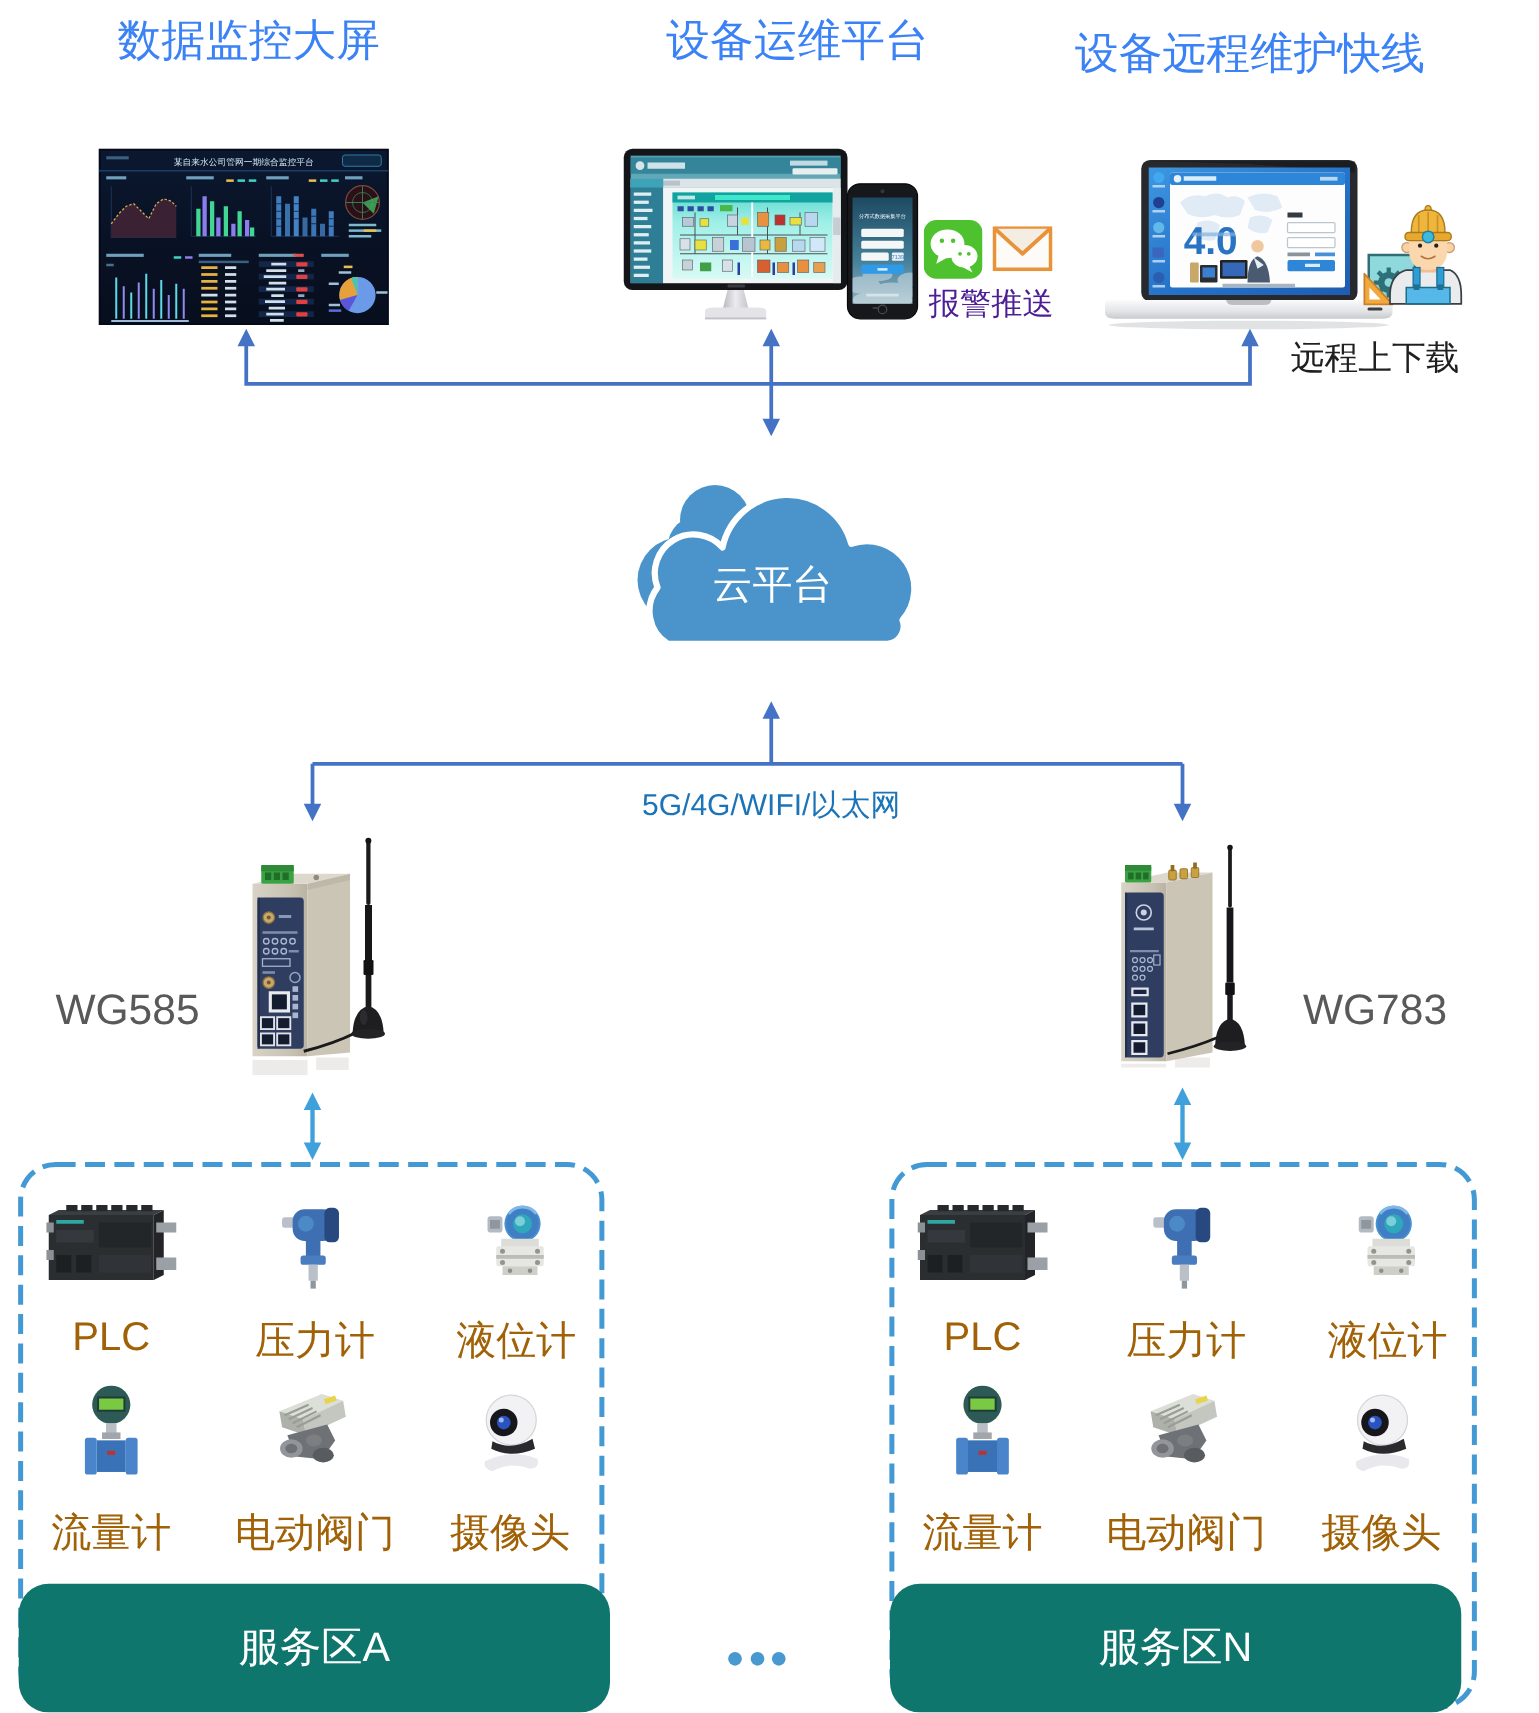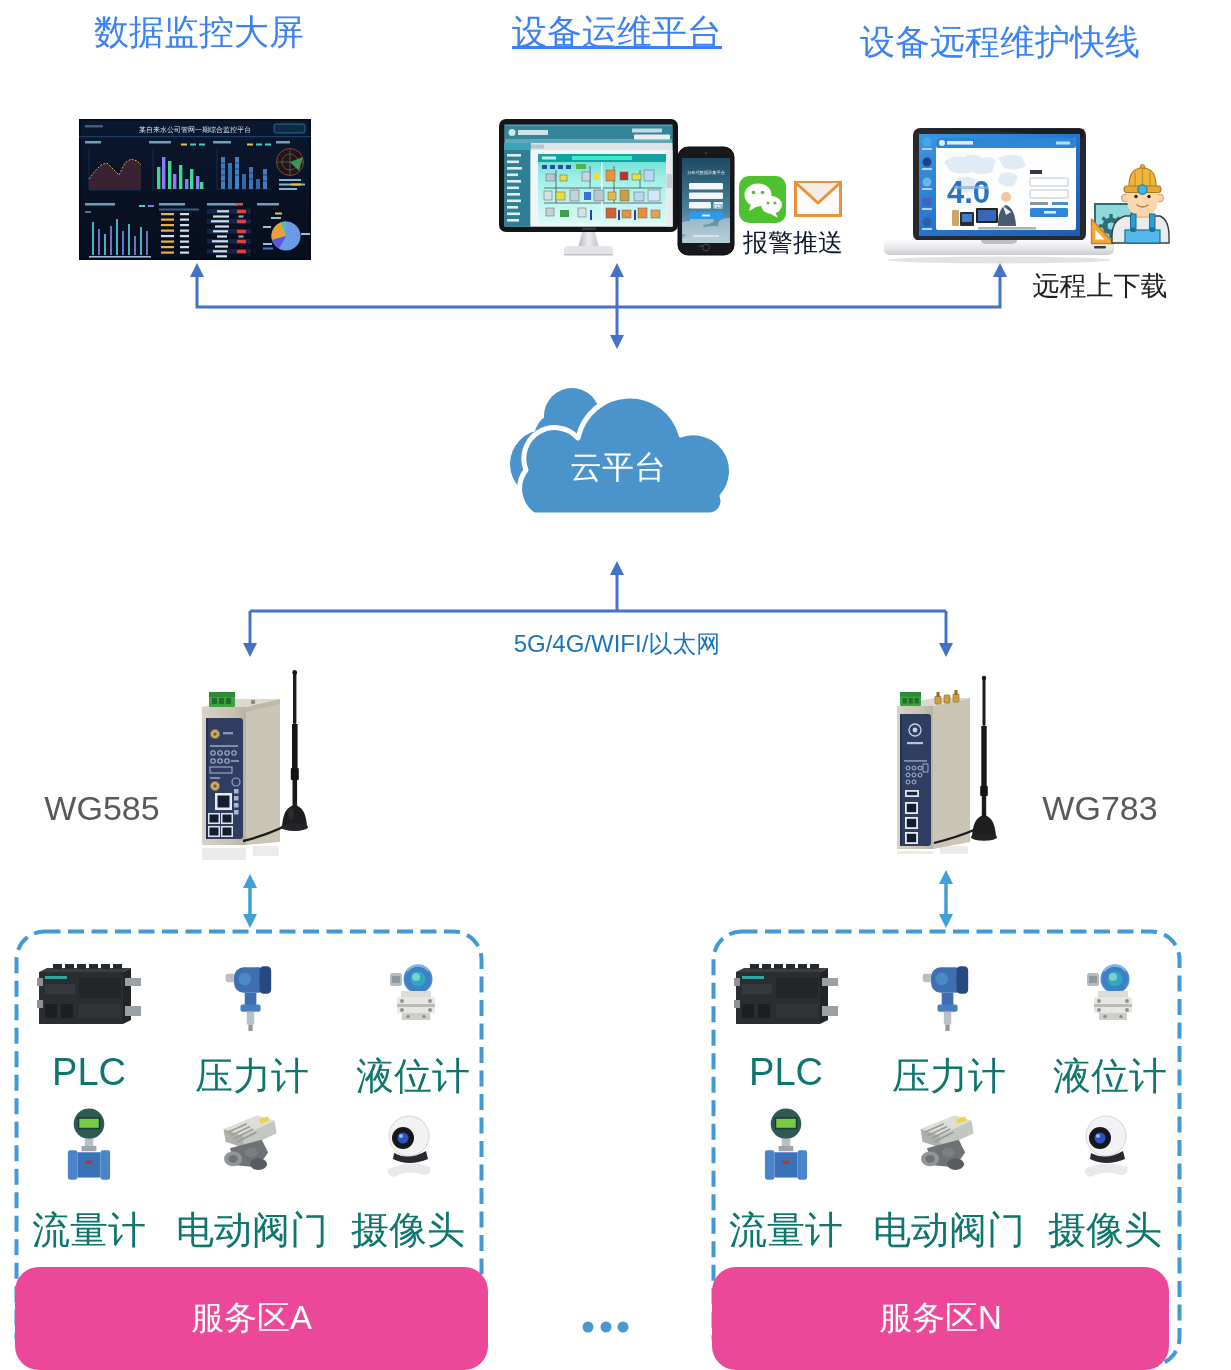--- a/index.html
+++ b/index.html
@@ -1,28 +1,28 @@
 <!DOCTYPE html>
 <html><head><meta charset="utf-8">
 <style>
 html,body{margin:0;padding:0;}
 body{width:1231px;height:1370px;position:relative;background:#fff;overflow:hidden;
   font-family:"Liberation Sans",sans-serif;}
 .abs{position:absolute;}
 .ctr{text-align:center;}
 .title{font-size:35px;color:#3b82f6;letter-spacing:0px;}
-.lbl{font-size:38px;color:#0f766e;}
+.lbl{font-size:32px;color:#a16207;}
 .wg{font-size:34px;color:#595959;margin-top:36px;}
-.btn{background:#ec4899;border-radius:24px;color:#fff;font-size:33px;
+.btn{background:#0f766e;border-radius:24px;color:#fff;font-size:33px;
   display:flex;align-items:center;justify-content:center;}
 </style></head>
 <body>
 
 <div class="abs ctr title" style="left:19px;top:9px;width:360px;">数据监控大屏</div>
-<div class="abs ctr title" style="left:437px;top:9px;width:360px;text-decoration:underline;">设备运维平台</div>
+<div class="abs ctr title" style="left:458px;top:9px;width:360px;">设备运维平台</div>
 <div class="abs ctr title" style="left:820px;top:19px;width:360px;">设备远程维护快线</div>
 
 <svg class="abs" style="left:0;top:0;" width="1231" height="1370" viewBox="0 0 1231 1370">
   <g stroke="#4472C4" stroke-width="3" fill="none">
     <path d="M197 272 L197 307 L1000 307 L1000 272"></path>
     <path d="M617 272 L617 340"></path>
     <path d="M617 611 L617 570"></path>
     <path d="M250 611 L946 611"></path>
     <path d="M250 611 L250 648"></path>
     <path d="M946 611 L946 648"></path>
@@ -72,21 +72,21 @@
            A 14 14 0 0 1 212 137
            Z" fill="#4A94CB" stroke="#fff" stroke-width="5" stroke-linejoin="round"></path>
   <text x="120" y="100" font-size="32" fill="#fff" text-anchor="middle" font-family="Liberation Sans, sans-serif">云平台</text>
 </svg>
 
 <div class="abs ctr" style="left:437px;top:628px;width:360px;font-size:24px;color:#1B74B8;font-weight:400;">5G/4G/WIFI/以太网</div>
 
 <div class="abs ctr wg" style="left:32px;top:753px;width:140px;">WG585</div>
 <div class="abs ctr wg" style="left:1030px;top:753px;width:140px;">WG783</div>
 
-<div class="abs ctr" style="left:693px;top:226px;width:200px;font-size:25px;color:#0f172a;">报警推送</div>
+<div class="abs ctr" style="left:693px;top:226px;width:200px;font-size:25px;color:#4c1d95;">报警推送</div>
 <div class="abs ctr" style="left:1000px;top:268px;width:200px;font-size:27px;color:#1f1f1f;">远程上下载</div>
 
 <svg class="abs" style="left:79px;top:119px;" width="232" height="141" viewBox="0 0 232 141">
   <defs>
     <linearGradient id="dbg" x1="0" y1="0" x2="0" y2="1">
       <stop offset="0" stop-color="#0b1830"></stop>
         <stop offset=".5" stop-color="#091225"></stop>
         <stop offset="1" stop-color="#070e1d"></stop>
     </linearGradient>
   </defs>

